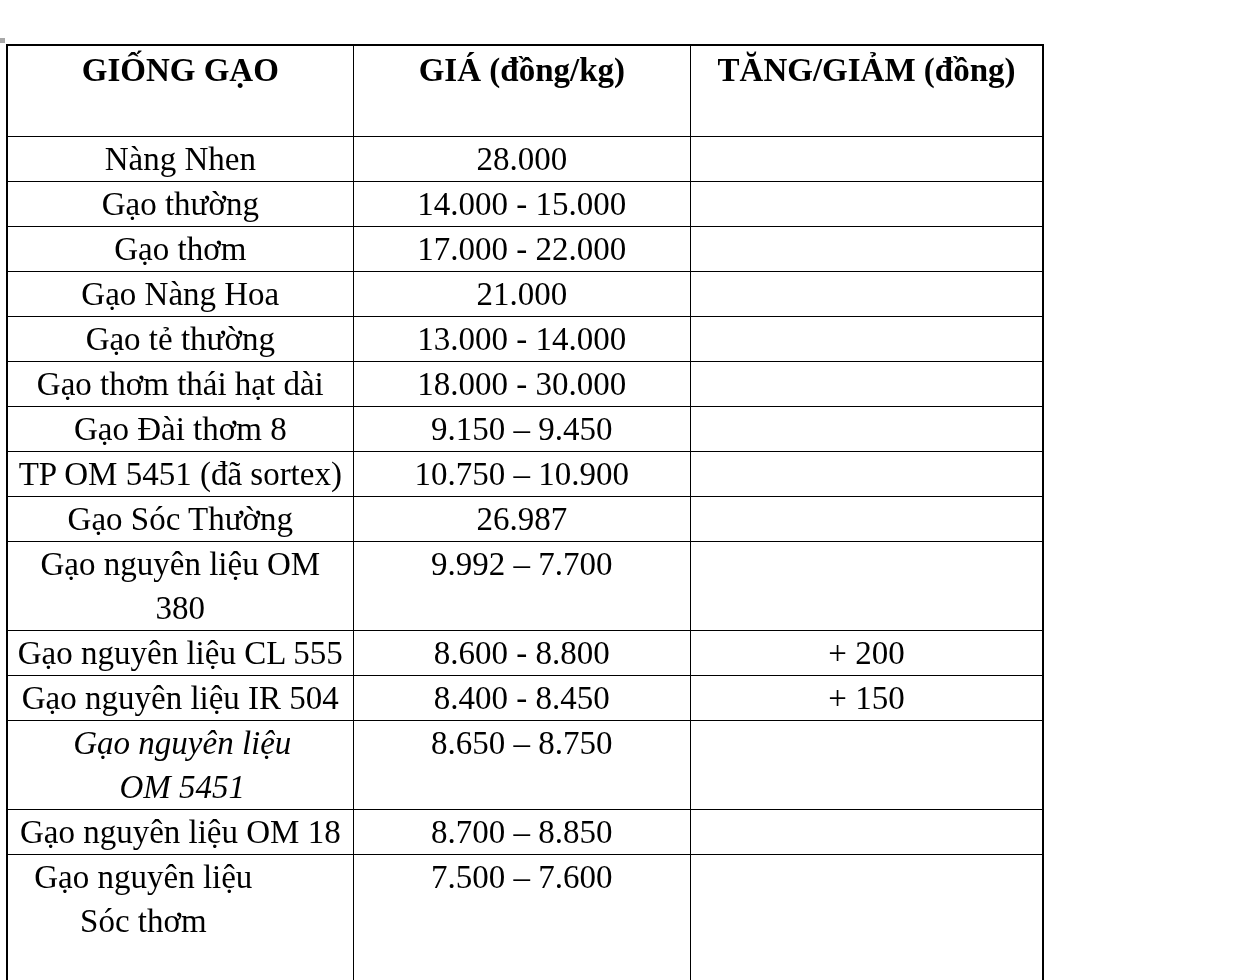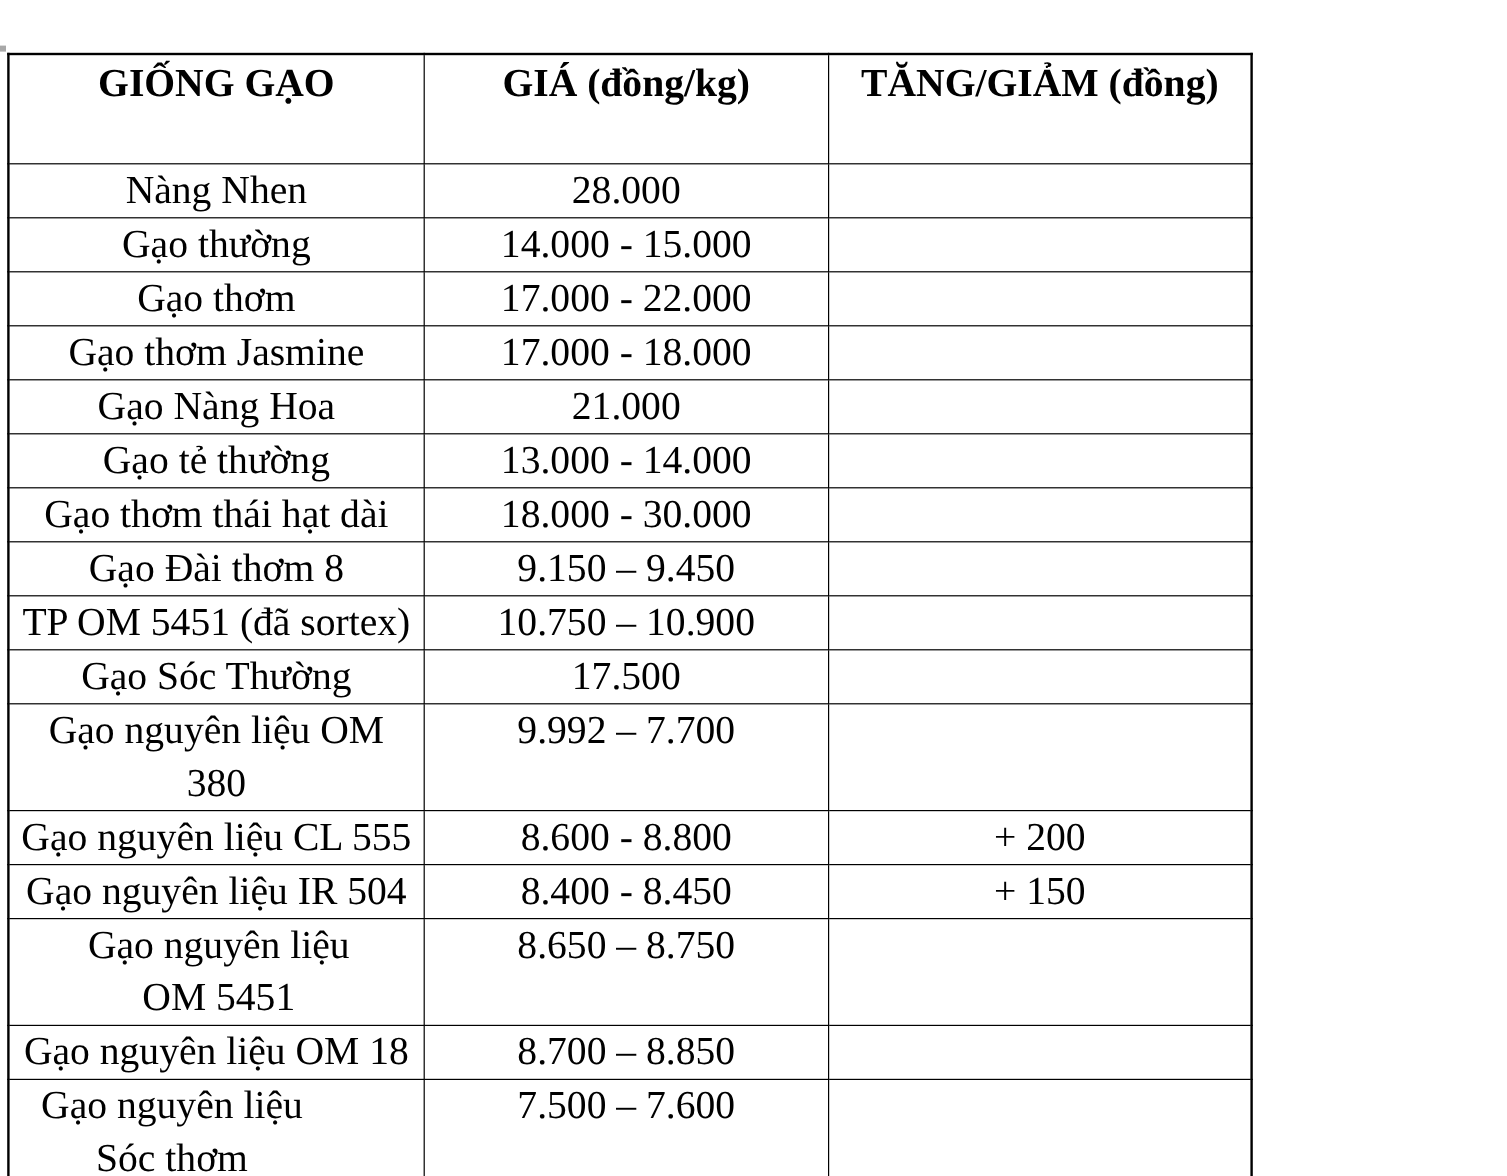--- a/index.html
+++ b/index.html
@@ -90,25 +90,20 @@
         <td>Gạo thường</td>
         <td>14.000 - 15.000</td>
         <td></td>
       </tr>
       <tr class="row-normal">
         <td>Gạo thơm</td>
         <td>17.000 - 22.000</td>
         <td></td>
       </tr>
       <tr class="row-normal">
-        <td>Gạo thơm Jasmine</td>
-        <td>17.000 - 18.000</td>
-        <td></td>
-      </tr>
-      <tr class="row-normal">
         <td>Gạo Nàng Hoa</td>
         <td>21.000</td>
         <td></td>
       </tr>
       <tr class="row-normal">
         <td>Gạo tẻ thường</td>
         <td>13.000 - 14.000</td>
         <td></td>
       </tr>
       <tr class="row-normal">
@@ -121,40 +116,40 @@
         <td>9.150 – 9.450</td>
         <td></td>
       </tr>
       <tr class="row-normal">
         <td>TP OM 5451 (đã sortex)</td>
         <td>10.750 – 10.900</td>
         <td></td>
       </tr>
       <tr class="row-normal">
         <td>Gạo Sóc Thường</td>
-        <td>17.500</td>
+        <td>26.987</td>
         <td></td>
       </tr>
       <tr class="row-normal">
         <td>Gạo nguyên liệu OM 380</td>
         <td>9.992 – 7.700</td>
         <td></td>
       </tr>
       <tr class="row-normal">
         <td>Gạo nguyên liệu CL 555</td>
         <td>8.600 - 8.800</td>
         <td>+ 200</td>
       </tr>
       <tr class="row-normal">
         <td>Gạo nguyên liệu IR 504</td>
         <td>8.400 - 8.450</td>
         <td>+ 150</td>
       </tr>
       <tr class="row-tall">
-        <td style="padding-left:44px;padding-right:40px;">Gạo nguyên liệu OM 5451</td>
+        <td style="padding-left:44px;padding-right:40px;font-style:italic;">Gạo nguyên liệu OM 5451</td>
         <td>8.650 – 8.750</td>
         <td></td>
       </tr>
       <tr class="row-normal">
         <td>Gạo nguyên liệu OM 18</td>
         <td>8.700 – 8.850</td>
         <td></td>
       </tr>
       <tr class="row-last">
         <td class="left" style="padding-right:80px;">Gạo nguyên liệu Sóc thơm</td>

